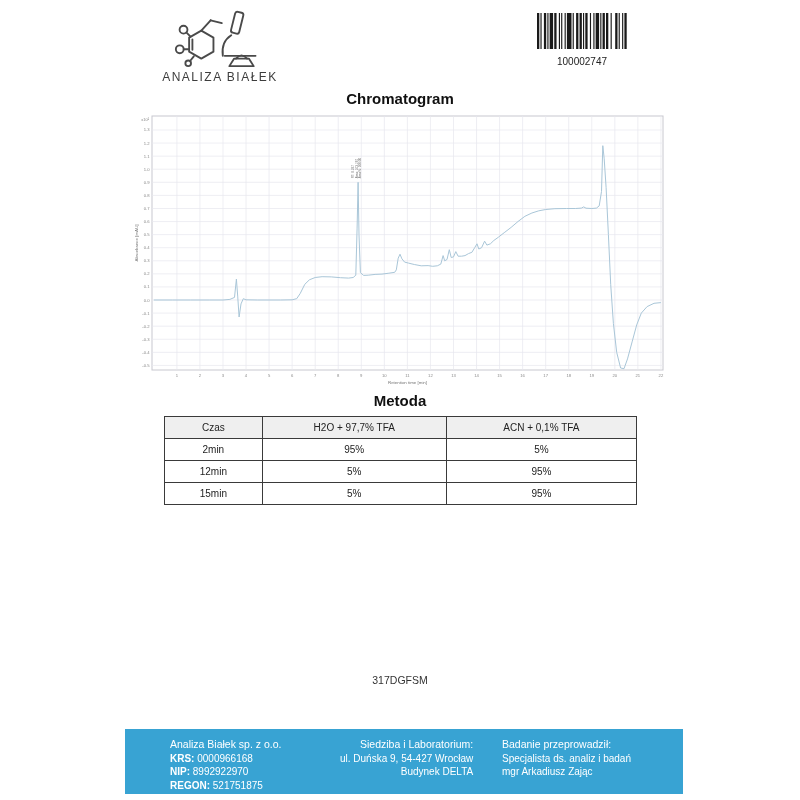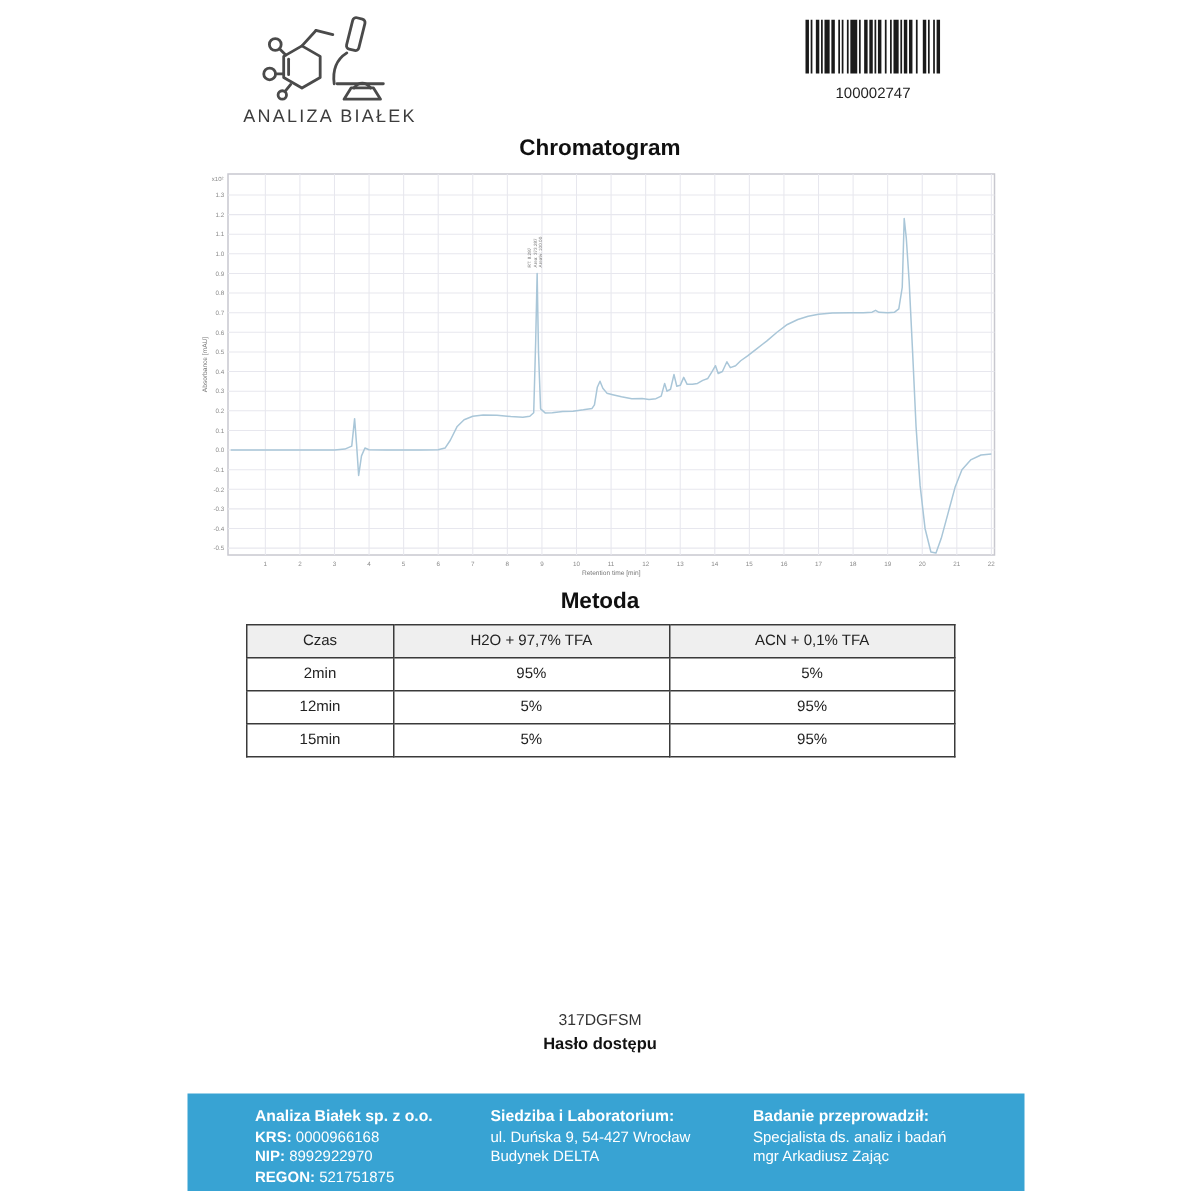--- a/index.html
+++ b/index.html
@@ -26,23 +26,23 @@
   .method-table th{background:#efefef;}
   .col-czas{width:20.7%;}.col-h2o{width:39%;}.col-acn{width:40.3%;}
   
   .password-label{position:absolute;left:0;top:690px;width:800px;text-align:center;
                   font-size:11px;font-weight:bold;color:#111;}
   .password-value{position:absolute;left:0;top:674px;width:800px;text-align:center;
                   font-size:10.5px;color:#333;}
   
   .footer{position:absolute;left:125px;top:729px;width:558px;height:65px;color:#fff;}
   .footer-col{position:absolute;top:9px;font-size:10px;line-height:13.5px;}
-  .footer-col .col-title{font-weight:bold;font-size:10.5px;}
+  .footer-col .col-title{font-weight:normal;font-size:10.5px;}
   #footer-col-company{left:45px;}
-  #footer-col-location{left:202px;}
+  #footer-col-location{left:215px;text-align:right;}
   #footer-col-examiner{left:377px;}
   .lbl{font-weight:bold;}
 </style>
 </head>
 <body>
 
 <div class="page">
 
   <div class="logo-block">
     <svg class="logo-graphic" width="96" height="58" viewBox="0 0 100 62">
@@ -223,21 +223,20 @@
           <td>95%</td>
         </tr>
         <tr>
           <td>15min</td>
           <td>5%</td>
           <td>95%</td>
         </tr>
       </tbody>
   </table>
 
-  <div class="password-label">Hasło dostępu</div>
   <div class="password-value">317DGFSM</div>
 
   <div class="footer" id="footer-bar" style="background: rgb(56, 163, 211);">
     <div class="footer-col" id="footer-col-company">
       <div class="col-title">Analiza Białek sp. z o.o.</div>
       <div><span class="lbl">KRS:</span> <span>0000966168</span></div>
       <div><span class="lbl">NIP:</span> <span>8992922970</span></div>
       <div><span class="lbl">REGON:</span> <span>521751875</span></div>
     </div>
     <div class="footer-col" id="footer-col-location">

